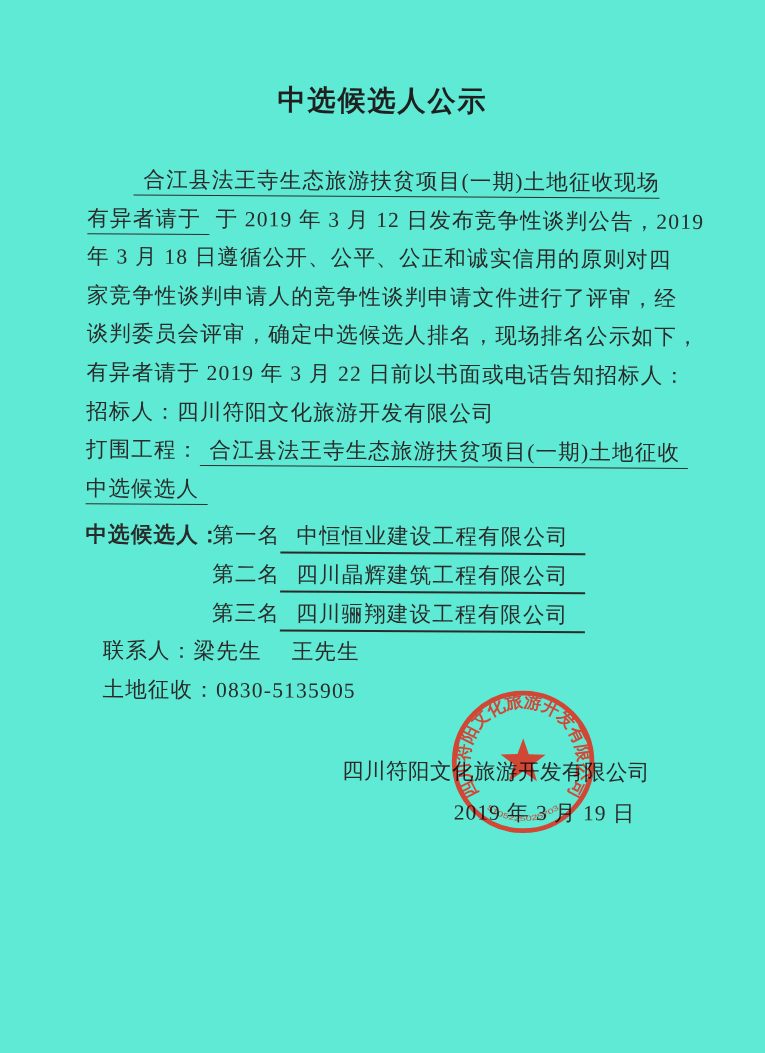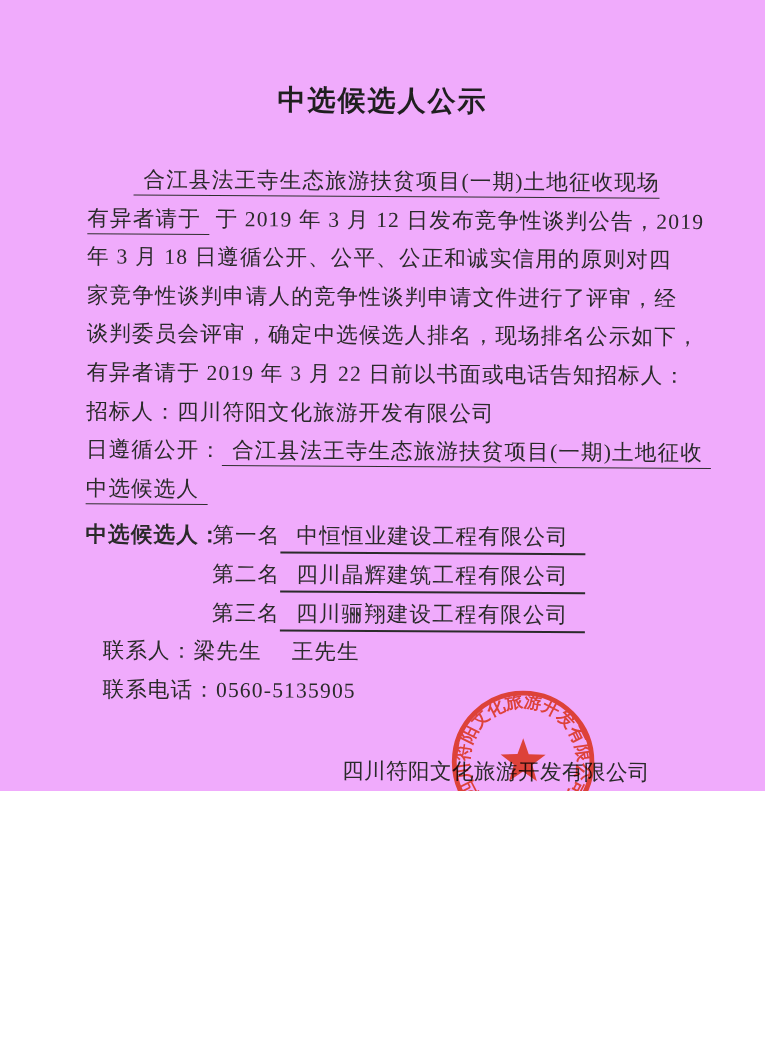--- a/index.html
+++ b/index.html
@@ -1,18 +1,18 @@
 <!DOCTYPE html>
 <html><head>
 <meta charset="utf-8">
 <style>
   html,body{margin:0;padding:0;background:#ffffff;}
   .page{
-    position:relative;width:765px;height:791px;overflow:hidden;
-    background:#f0abfc;
+    position:relative;width:765px;height:1053px;overflow:hidden;
+    background:#5eead4;
     font-family:"Liberation Serif","DejaVu Serif",serif;
     color:#272727;
   }
   .sheet{
     position:absolute;inset:0;
     transform:rotate(0.35deg);
     transform-origin:380px 120px;
   }
   .doc-title{
     position:absolute;top:82px;left:0;width:100%;
@@ -67,33 +67,33 @@
       <div class="line">年 3 月 18 日遵循公开、公平、公正和诚实信用的原则对四</div>
 
       <div class="line">家竞争性谈判申请人的竞争性谈判申请文件进行了评审，经</div>
 
       <div class="line">谈判委员会评审，确定中选候选人排名，现场排名公示如下，</div>
 
       <div class="line">有异者请于 2019 年 3 月 22 日前以书面或电话告知招标人：</div>
 
       <div class="line"><span>招标人：</span><span>四川符阳文化旅游开发有限公司</span></div>
 
-      <div class="line"><span>日遵循公开：</span><span class="u u-lead u-tail">合江县法王寺生态旅游扶贫项目(一期)土地征收</span></div>
+      <div class="line"><span>打围工程：</span><span class="u u-lead u-tail">合江县法王寺生态旅游扶贫项目(一期)土地征收</span></div>
 
       <div class="line"><span class="u u-tail">中选候选人</span></div>
 
       <div class="line cand-gap"><span class="cand-label">中选候选人：</span><span>第一名</span><span class="cand-underline">中恒恒业建设工程有限公司</span></div>
 
       <div class="line"><span class="cand-label"></span><span>第二名</span><span class="cand-underline">四川晶辉建筑工程有限公司</span></div>
 
       <div class="line"><span class="cand-label"></span><span>第三名</span><span class="cand-underline">四川骊翔建设工程有限公司</span></div>
 
       <div class="line contact-line"><span>联系人：</span><span>梁先生</span><span class="contact-spacer"></span><span>王先生</span></div>
 
-      <div class="line contact-line"><span>联系电话：</span><span>0560-5135905</span></div>
+      <div class="line contact-line"><span>土地征收：</span><span>0830-5135905</span></div>
 
     </div>
 
     <div class="sig-company">四川符阳文化旅游开发有限公司</div>
 
     <div class="sig-date">2019 年 3 月 19 日</div>
 
     <div class="seal">
       <svg viewBox="0 0 200 200" xmlns="http://www.w3.org/2000/svg">
         <defs>

